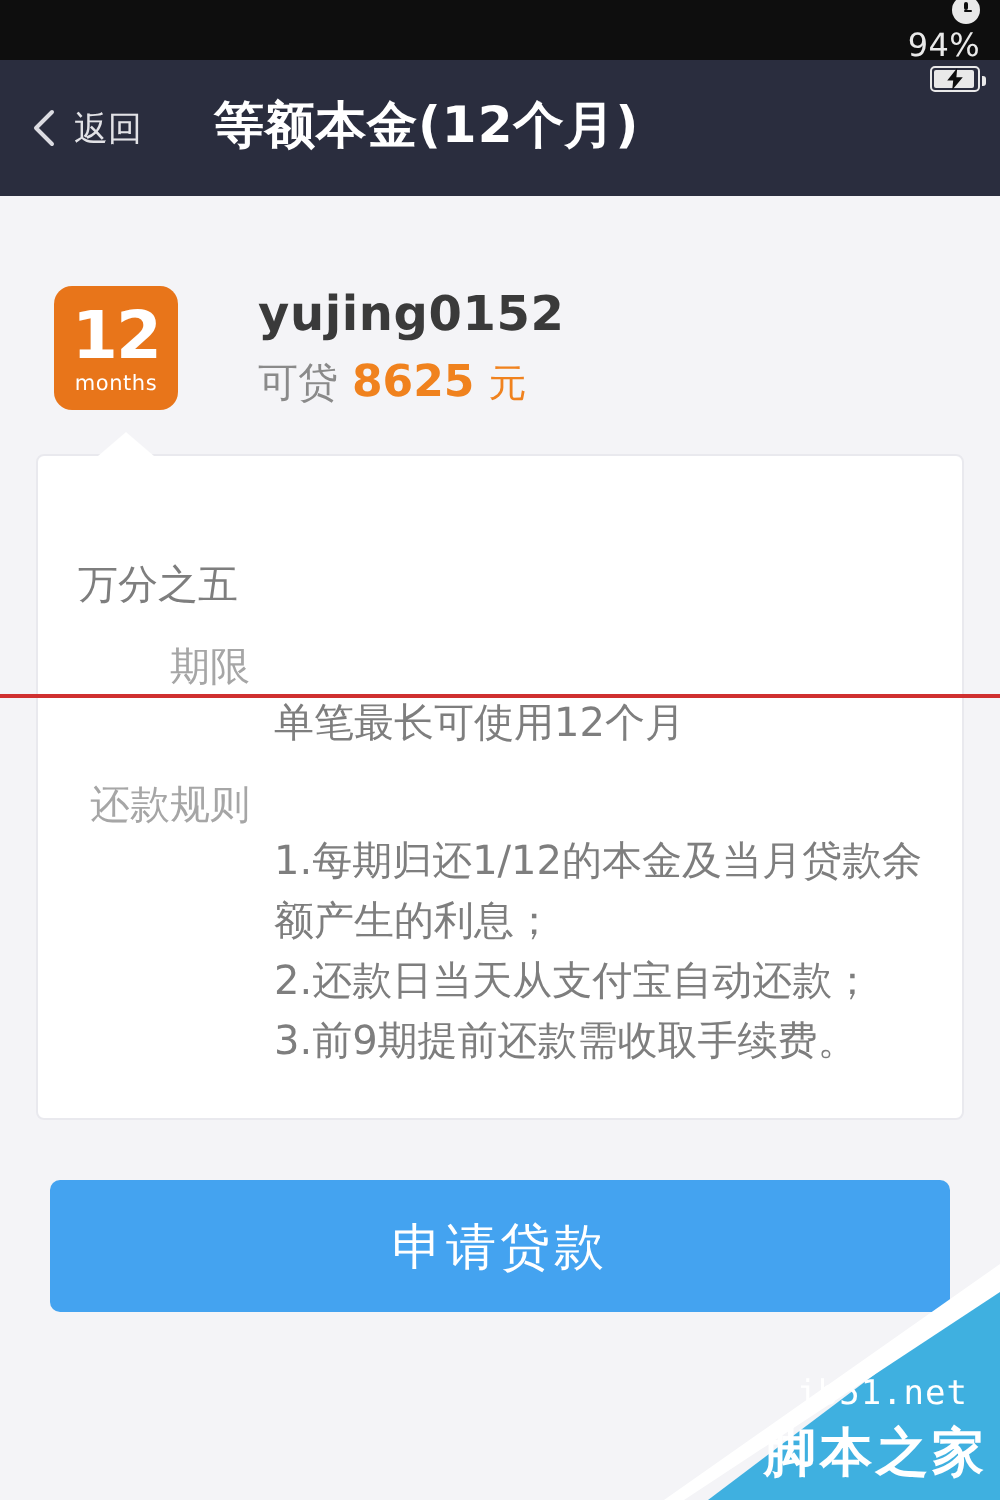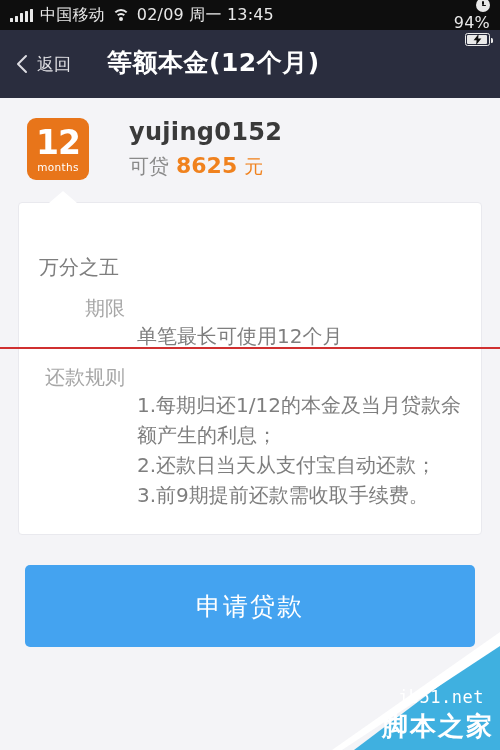--- a/index.html
+++ b/index.html
@@ -81,21 +81,21 @@
     font-size:25px;
     font-weight:bold;
     margin-left:36px;
     letter-spacing:.5px;
   }
 
   
   .profile {
     display:flex;
     align-items:center;
-    padding:20px 0 0 27px;
+    padding:45px 0 0 27px;
     gap:17px;
   }
   .months-badge {
     width:62px;height:62px;
     background:#E8751A;
     border-radius:9px;
     display:flex;flex-direction:column;align-items:center;justify-content:center;
     color:#FFFFFF;
     flex:none;
   }
@@ -132,21 +132,21 @@
     width:98px; flex:none; text-align:right; padding-right:12px;
     font-size:20px; color:#A6A6A6; line-height:1.5;
   }
   .info-value { font-size:20px; color:#7E7E7E; line-height:1.5; flex:1;margin-top:28px; }
   .rule-line { display:block; }
 
   
   .cta-wrap { padding:30px 25px 0 25px; }
   .cta-button {
     display:block; width:100%;
-    height:82px;
+    height:66px;
     background:#44A3F0;
     border:0; border-radius:5px;
     color:#FFFFFF;
     font-size:25px;
     font-family:inherit;
     letter-spacing:2px;
     cursor:pointer;
   }
 
   
@@ -170,36 +170,20 @@
   .wm-text-cn {
     position:absolute; right:6px; bottom:6px;
     color:#FFFFFF; font-size:26px; font-weight:bold;
     letter-spacing:2px;
   }
 </style>
 </head>
 <body>
 
 <div class="status-bar">
-  <div class="sb-left">
-    <span class="signal-bars">
-      <i></i>
-        <i></i>
-        <i></i>
-        <i></i>
-        <i></i>
-    </span>
-    <span class="carrier">中国移动</span>
-    <span class="wifi-icon">
-      <span></span>
-        <span></span>
-        <span></span>
-    </span>
-    <span class="datetime">02/09 周一 13:45</span>
-  </div>
   <div class="sb-right">
     <span class="loc-icon">
       <svg width="13" height="13" viewBox="0 0 13 13">
           <path d="M12.5 0.6 L0.6 5.6 L5.3 7.0 L7.0 12.4 Z" fill="#E9E9E9"></path>
         </svg>
     </span>
     <span class="clock-icon"></span>
     <span class="batt-pct">94%</span>
     <span class="battery">
       <span class="fill"></span>

